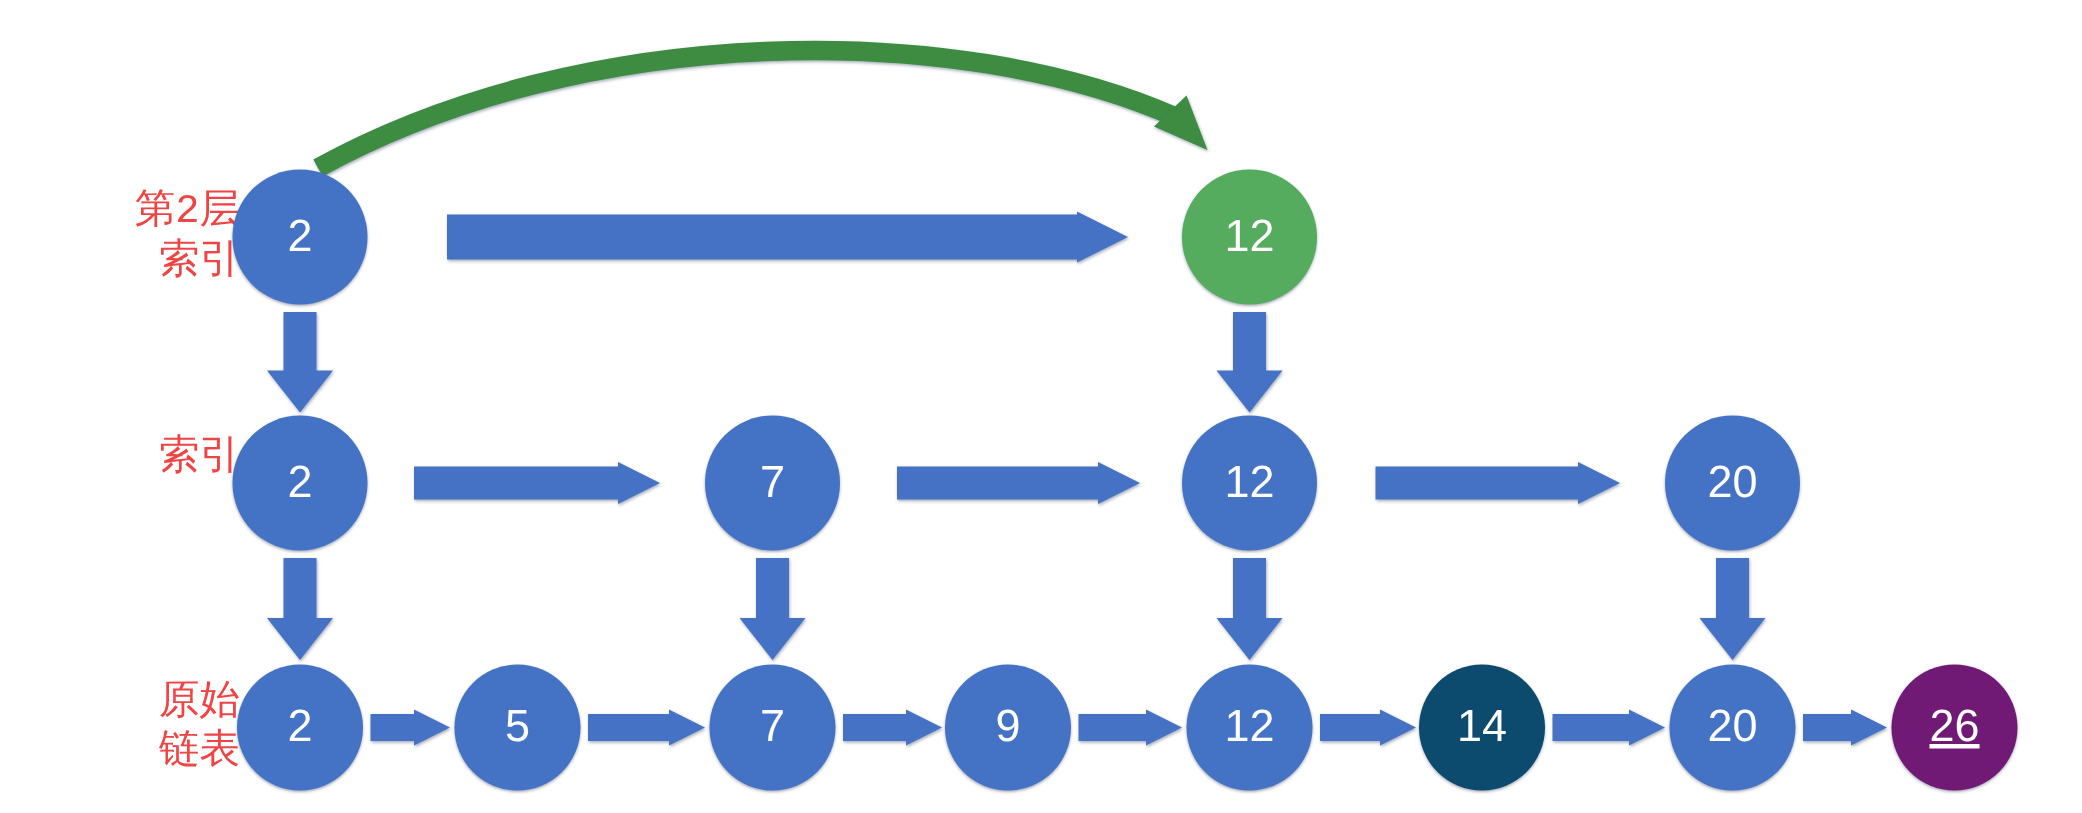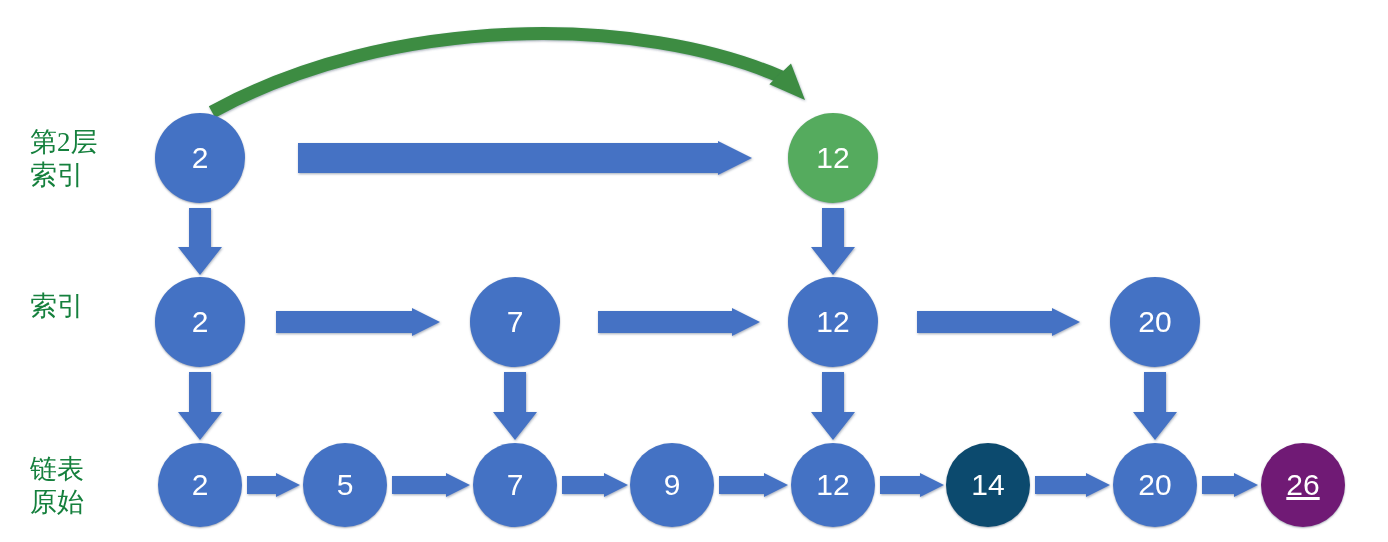--- a/index.html
+++ b/index.html
@@ -19,27 +19,27 @@
   }
   .svg-layer {
     position: absolute;
     left: 0;
     top: 0;
     width: 1388px;
     height: 542px;
   }
   .row-label {
     position: absolute;
-    color: #15803d;
+    color: #ef4444;
     font-size: 27px;
     line-height: 33px;
-    text-align: left;
+    text-align: right;
     letter-spacing: 0px;
     white-space: nowrap;
-    font-family: Liberation Serif, serif;
+    font-family: Liberation Mono, monospace;
   }
   .node {
     position: absolute;
     border-radius: 50%;
     display: flex;
     align-items: center;
     justify-content: center;
     color: #ffffff;
     font-family: "Liberation Sans", "DejaVu Sans", sans-serif;
     box-sizing: border-box;
@@ -56,22 +56,22 @@
   <div class="row-label" style="left:30px; top:126px; width:130px;">
     <div>第2层</div>
     <div>索引</div>
   </div>
 
   <div class="row-label" style="left:30px; top:290px; width:130px;">
     <div>索引</div>
   </div>
 
   <div class="row-label" style="left:30px; top:453px; width:130px;">
+    <div>原始</div>
     <div>链表</div>
-    <div>原始</div>
   </div>
 
   <svg class="svg-layer" viewBox="0 0 1388 542" xmlns="http://www.w3.org/2000/svg">
     <defs>
       <filter id="softshadow" x="-30%" y="-30%" width="170%" height="170%">
         <feDropShadow dx="0.6" dy="1.1" stdDeviation="1.1" flood-color="#3a4a66" flood-opacity="0.45"></feDropShadow>
       </filter>
     </defs>
     <g id="h-arrows">
         <polygon points="298,143 718,143 718,141 752,158 718,175 718,173 298,173" fill="#4472C4" filter="url(#softshadow)"></polygon>

